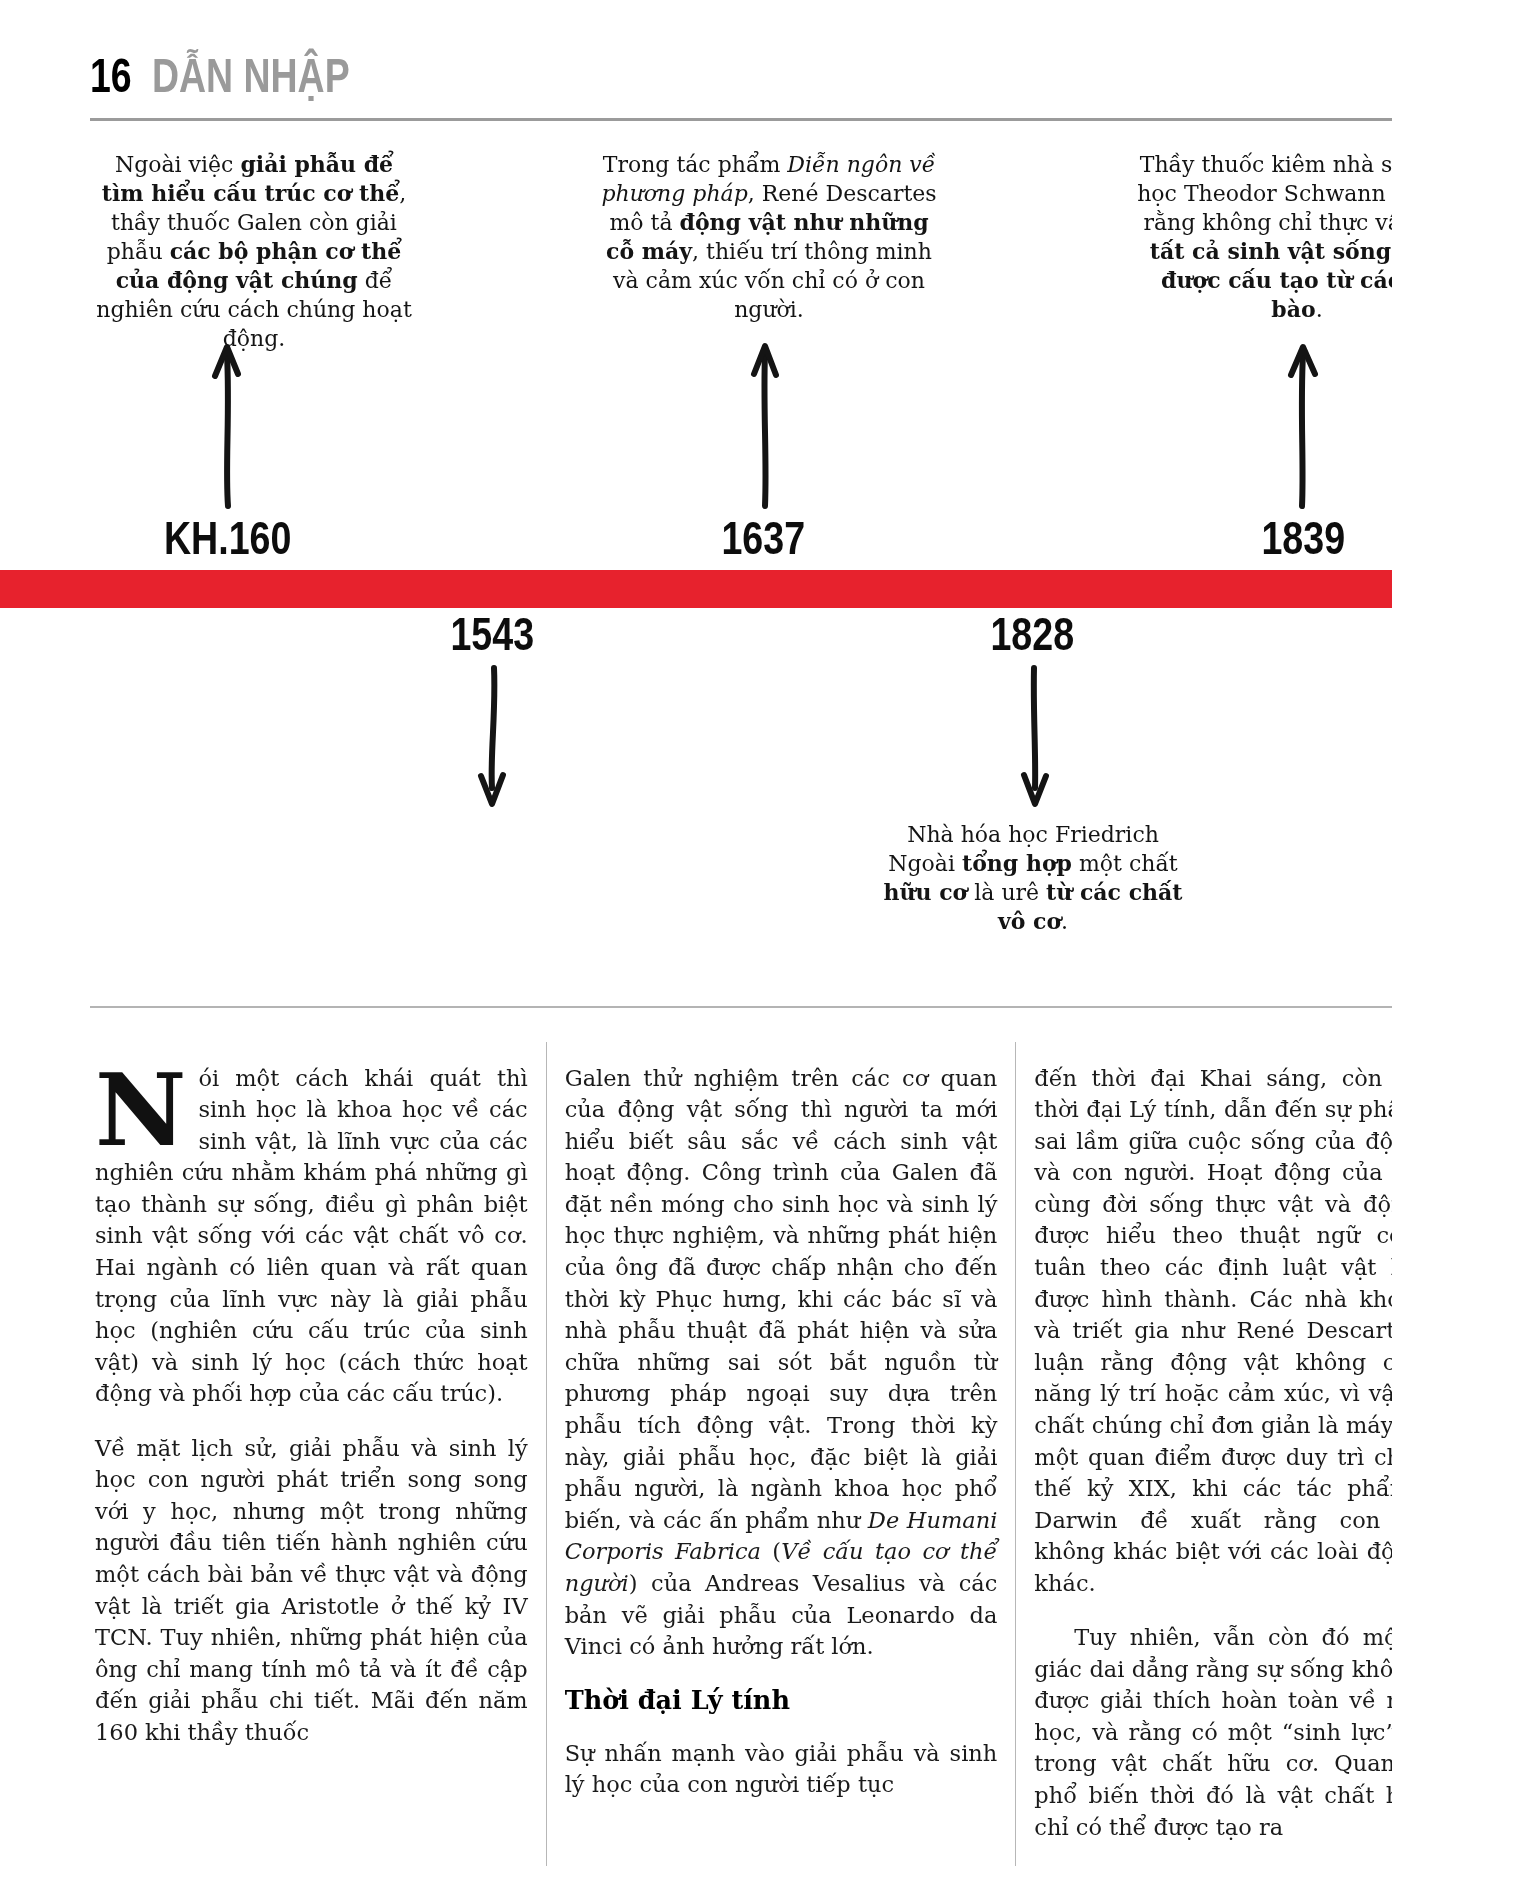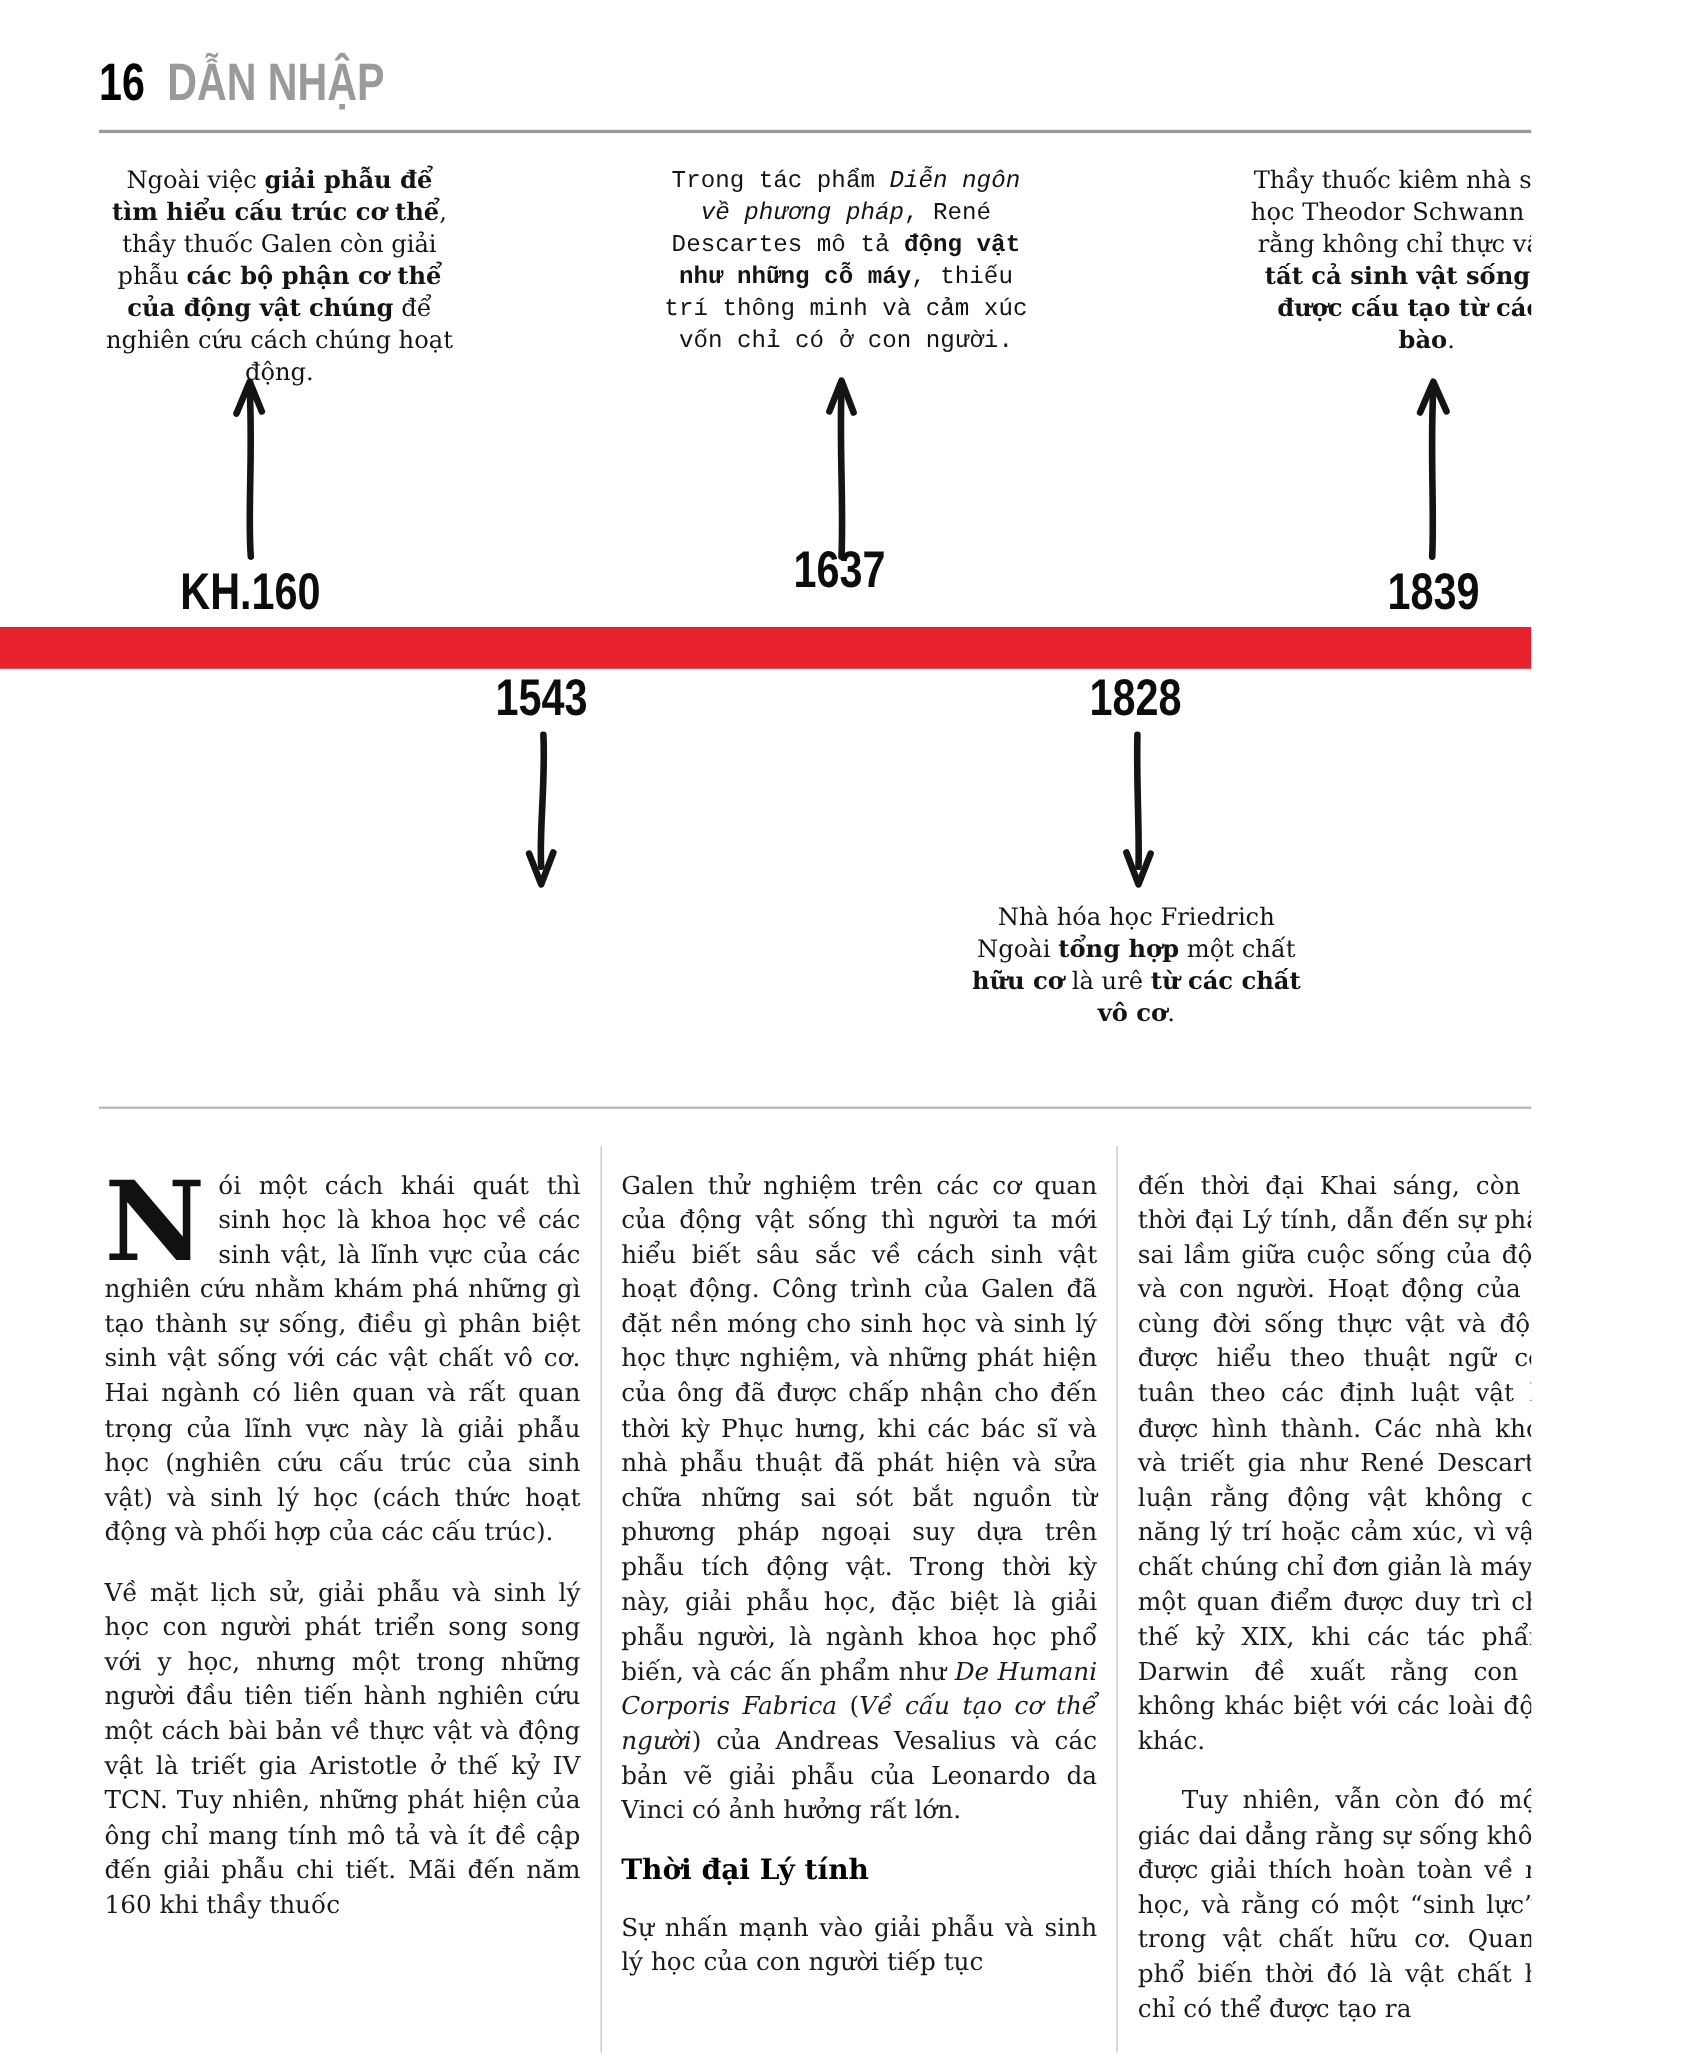--- a/index.html
+++ b/index.html
@@ -14,33 +14,33 @@
     letter-spacing:0px; white-space:nowrap;
   }
   .pagenum { left:90px; color:#000; transform:scaleX(0.78); transform-origin:left top; }
   .chapter { left:152px; color:#9a9a9a; transform:scaleX(0.78); transform-origin:left top; }
   .rule-top { position:absolute; left:90px; top:118px; width:1356px; border-top:3px solid #9b9b9b; }
   .rule-mid { position:absolute; left:90px; top:1006px; width:1356px; border-top:2px solid #b4b4b4; }
 
   
   .note { position:absolute; text-align:center; font-size:22px; line-height:29px; color:#141414; }
   .note-1 { left:95px;  top:150px; width:318px; }
-  .note-2 { left:600px; top:150px; width:338px;font-family:Liberation Mono, monospace; }
+  .note-2 { left:600px; top:150px; width:338px; }
   .note-3 { left:1133px;top:150px; width:328px; }
   .note-4 { left:322px; top:820px; width:340px; }
   .note-5 { left:880px; top:820px; width:306px; }
 
   .tdate { position:absolute; width:220px; text-align:center; color:#0d0d0d; }
   .tdate span {
     display:inline-block; font-family:"Liberation Sans", sans-serif; font-weight:700;
     font-size:47px; line-height:48px; transform:scaleX(0.8); transform-origin:center;
     white-space:nowrap;
   }
   .d-kh160 { left:118px;  top:514px; }
-  .d-1637  { left:653px;  top:494px; }
+  .d-1637  { left:653px;  top:514px; }
   .d-1839  { left:1193px; top:514px; }
   .d-1543  { left:382px;  top:610px; }
   .d-1828  { left:922px;  top:610px; }
 
   .redbar { position:absolute; left:0; top:570px; width:1536px; height:38px; background:#e7222d; }
 
   .arrow { position:absolute; }
   .a-up-1 { left:206px;  top:338px; }
   .a-up-2 { left:744px;  top:338px; }
   .a-up-3 { left:1282px; top:338px; }

